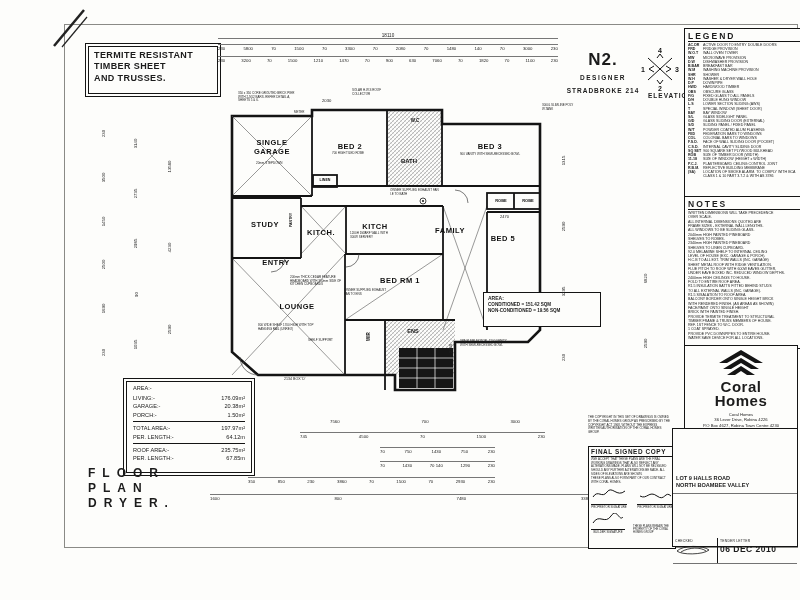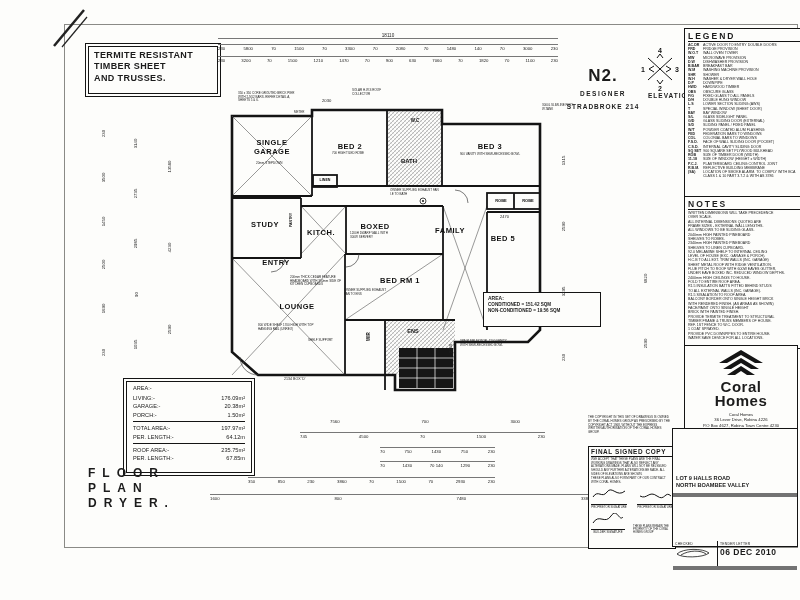--- a/index.html
+++ b/index.html
@@ -8,39 +8,39 @@
   #sheet{position:absolute;left:0;top:0;width:800px;height:600px;background:#fdfdfb;}
   #frame{position:absolute;left:64px;top:24px;width:732px;height:522px;border:1px solid #8a8a86;}
   
   .dbox{border:1.6px solid #141414;outline:1px solid #141414;outline-offset:2px;background:#fdfdfb;}
   .sbox{border:1.4px solid #141414;background:#fdfdfb;}
   
   #termite{left:88px;top:46px;width:118px;height:40px;padding:3px 5px;font-weight:bold;
     font-size:9px;line-height:1.25;letter-spacing:.4px;}
   
   #design{left:548px;top:50px;width:110px;text-align:center;}
-  #design .code{font-weight:bold;font-size:17px;letter-spacing:1px;margin-top:16px;}
+  #design .code{font-weight:bold;font-size:17px;letter-spacing:1px;}
   #design .sub{font-weight:bold;font-size:6.5px;letter-spacing:1.5px;margin-top:4px;}
   #design .name{font-weight:bold;font-size:6.5px;letter-spacing:1px;margin-top:6px;}
   #elevlbl{left:648px;top:92px;font-weight:bold;font-size:6.5px;letter-spacing:1px;}
   
   #legend{left:684px;top:28px;width:112px;height:166px;padding:2px 3px;}
   #legend .ttl,#notes .ttl{font-weight:bold;font-size:8.5px;letter-spacing:2px;border-bottom:1px solid #141414;margin-bottom:1px;}
   .legend-row{display:flex;gap:2px;font-size:3.6px;line-height:1.18;}
   .legend-row .cell-abbr{min-width:13px;font-weight:bold;white-space:nowrap;}
   .legend-row .cell-desc{flex:1;}
   #notes{left:684px;top:196px;width:112px;height:147px;padding:2px 3px;}
   .note-line{font-size:3.6px;line-height:1.2;}
   
   #logo{left:684px;top:345px;width:112px;height:80px;text-align:center;padding-top:4px;}
   #logo .brand{font-weight:bold;font-size:15px;line-height:.95;letter-spacing:.5px;}
   #logo .addr{font-size:4.2px;line-height:1.35;margin-top:3px;}
   
   #tblock{left:672px;top:428px;width:124px;height:117px;font-size:3.5px;}
-  #tblock .row{border-bottom:4px solid #737373;position:relative;margin-top:44px;}
+  #tblock .row{border-bottom:1px solid #737373;position:relative;margin-top:44px;}
   .fldlbl{font-size:3.4px;letter-spacing:.2px;padding:1px 2px 0;}
   #lotline{font-weight:bold;font-size:5.6px;line-height:1.2;padding:2px 3px;}
   #stamp{font-weight:bold;font-size:8.5px;letter-spacing:.5px;margin:1px 2px;}
   #drawingval{font-weight:bold;font-size:5.8px;padding:1px 3px;}
   #refval{font-weight:bold;font-size:7px;text-align:center;}
   .tb-split{display:flex;}
   .tb-cell{border-right:1px solid #141414;}
   .minirow{border-bottom:.6px solid #141414;padding:.5px 2px;white-space:nowrap;}
   #sheetval{font-weight:bold;font-size:6px;}
   #copyline{font-size:3.4px;text-align:center;padding-top:1.5px;line-height:1.2;}
@@ -177,21 +177,21 @@
   <div class="rlbl" style="left:320px;top:142px;width:60px;">BED 2</div>
   <div class="note" style="left:332px;top:152px;width:36px;">700 HIGH TILED ROBE</div>
   <div class="slbl" style="left:400px;top:118px;width:30px;font-size:4.5px;">W.C</div>
   <div class="slbl" style="left:392px;top:158px;width:34px;font-size:6px;">BATH</div>
   <div class="rlbl" style="left:455px;top:142px;width:70px;">BED 3</div>
   <div class="note" style="left:452px;top:153px;width:76px;text-align:center;">900 VANITY WITH SEMI-RECESSED BOWL</div>
   <div class="slbl" style="left:313px;top:178px;width:24px;font-size:3.6px;">LINEN</div>
   <div class="rlbl" style="left:240px;top:220px;width:50px;">STUDY</div>
   <div class="slbl" style="left:284px;top:218px;font-size:3.5px;transform:rotate(-90deg);">PANTRY</div>
   <div class="rlbl" style="left:296px;top:228px;width:50px;">KITCH.</div>
-  <div class="rlbl" style="left:350px;top:222px;width:50px;">BOXED</div>
+  <div class="rlbl" style="left:350px;top:222px;width:50px;">KITCH</div>
   <div class="note" style="left:350px;top:232px;width:46px;">1200H DWARF WALL WITH 300W SERVERY</div>
   <div class="rlbl" style="left:420px;top:226px;width:60px;">FAMILY</div>
   <div class="rlbl" style="left:478px;top:234px;width:50px;">BED 5</div>
   <div class="slbl" style="left:489px;top:198px;width:24px;">ROBE</div>
   <div class="slbl" style="left:516px;top:198px;width:24px;">ROBE</div>
   <div class="rlbl" style="left:246px;top:258px;width:60px;">ENTRY</div>
   <div class="rlbl" style="left:262px;top:302px;width:70px;">LOUNGE</div>
   <div class="rlbl" style="left:358px;top:276px;width:84px;">BED RM 1</div>
   <div class="slbl" style="left:364px;top:334px;font-size:4.5px;transform:rotate(-90deg);">WIR</div>
   <div class="slbl" style="left:399px;top:328px;width:28px;font-size:5.5px;color:#111;">ENS</div>

